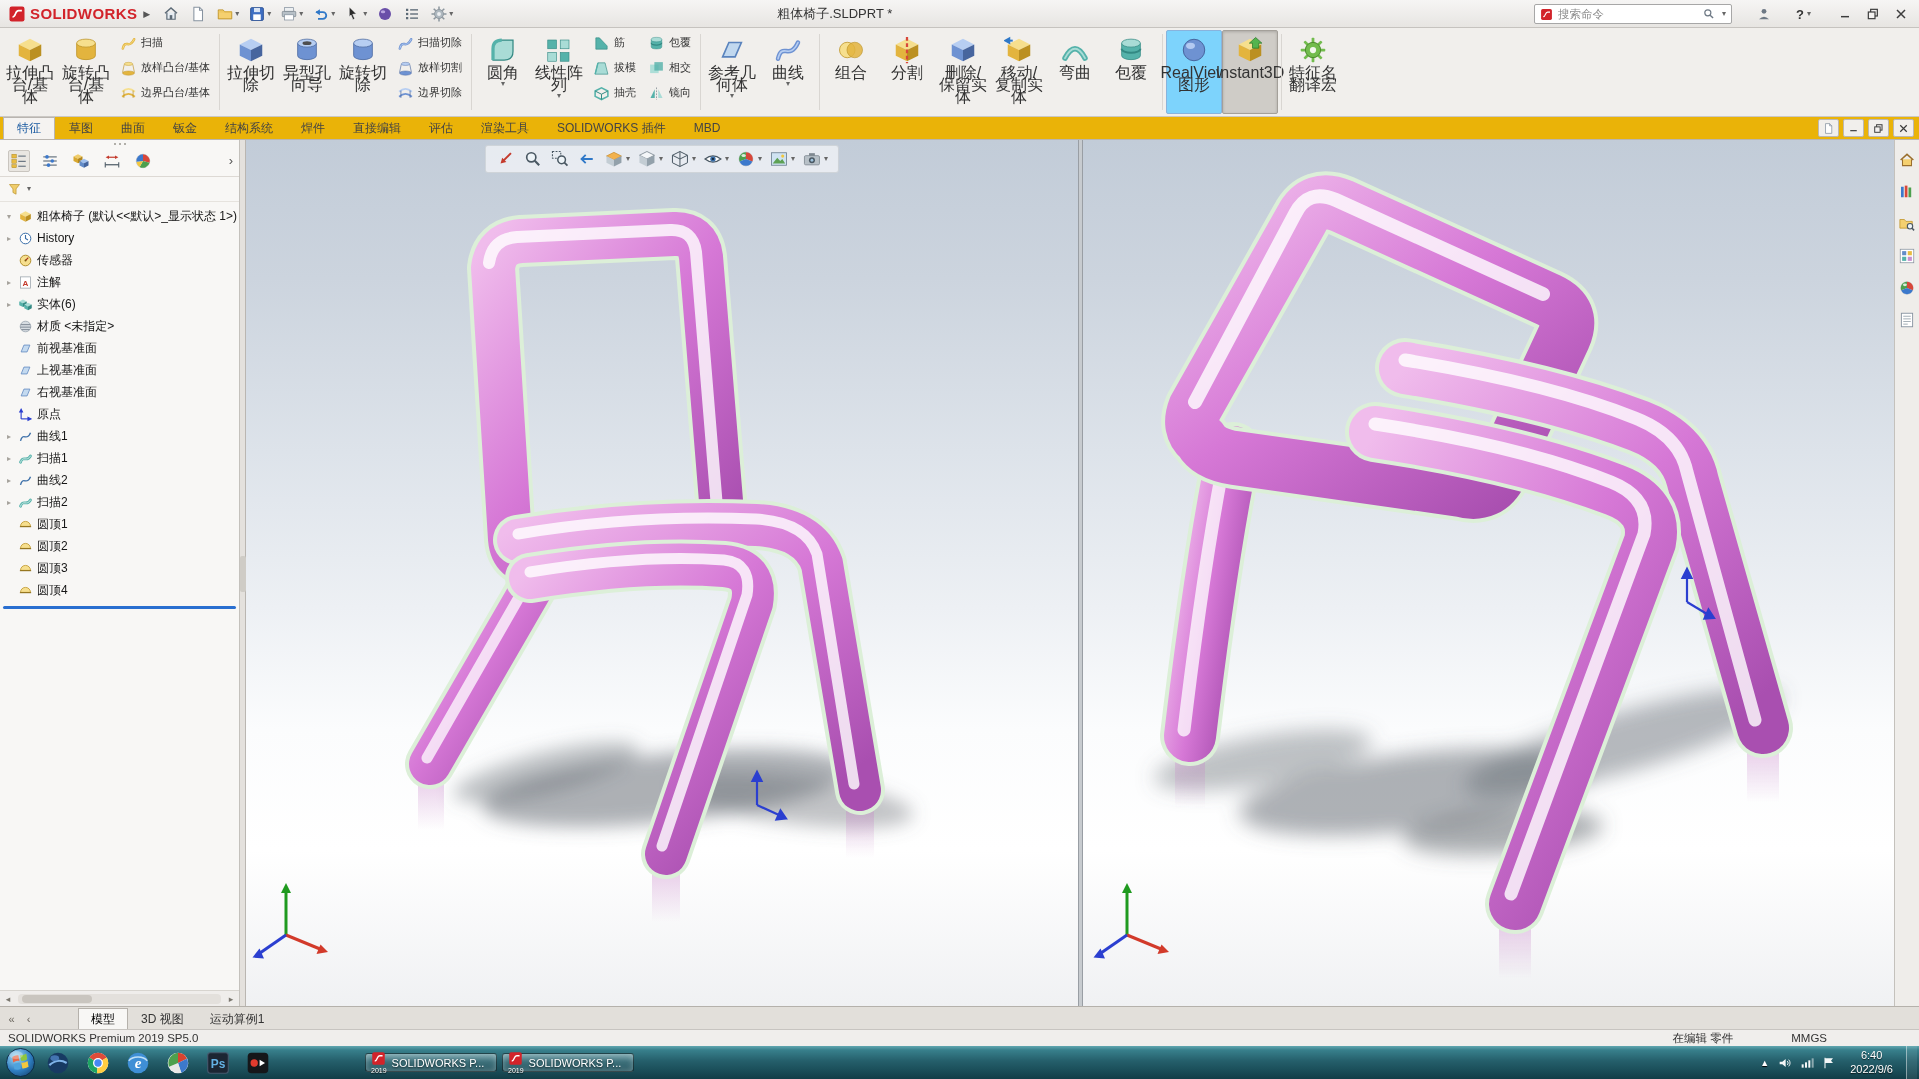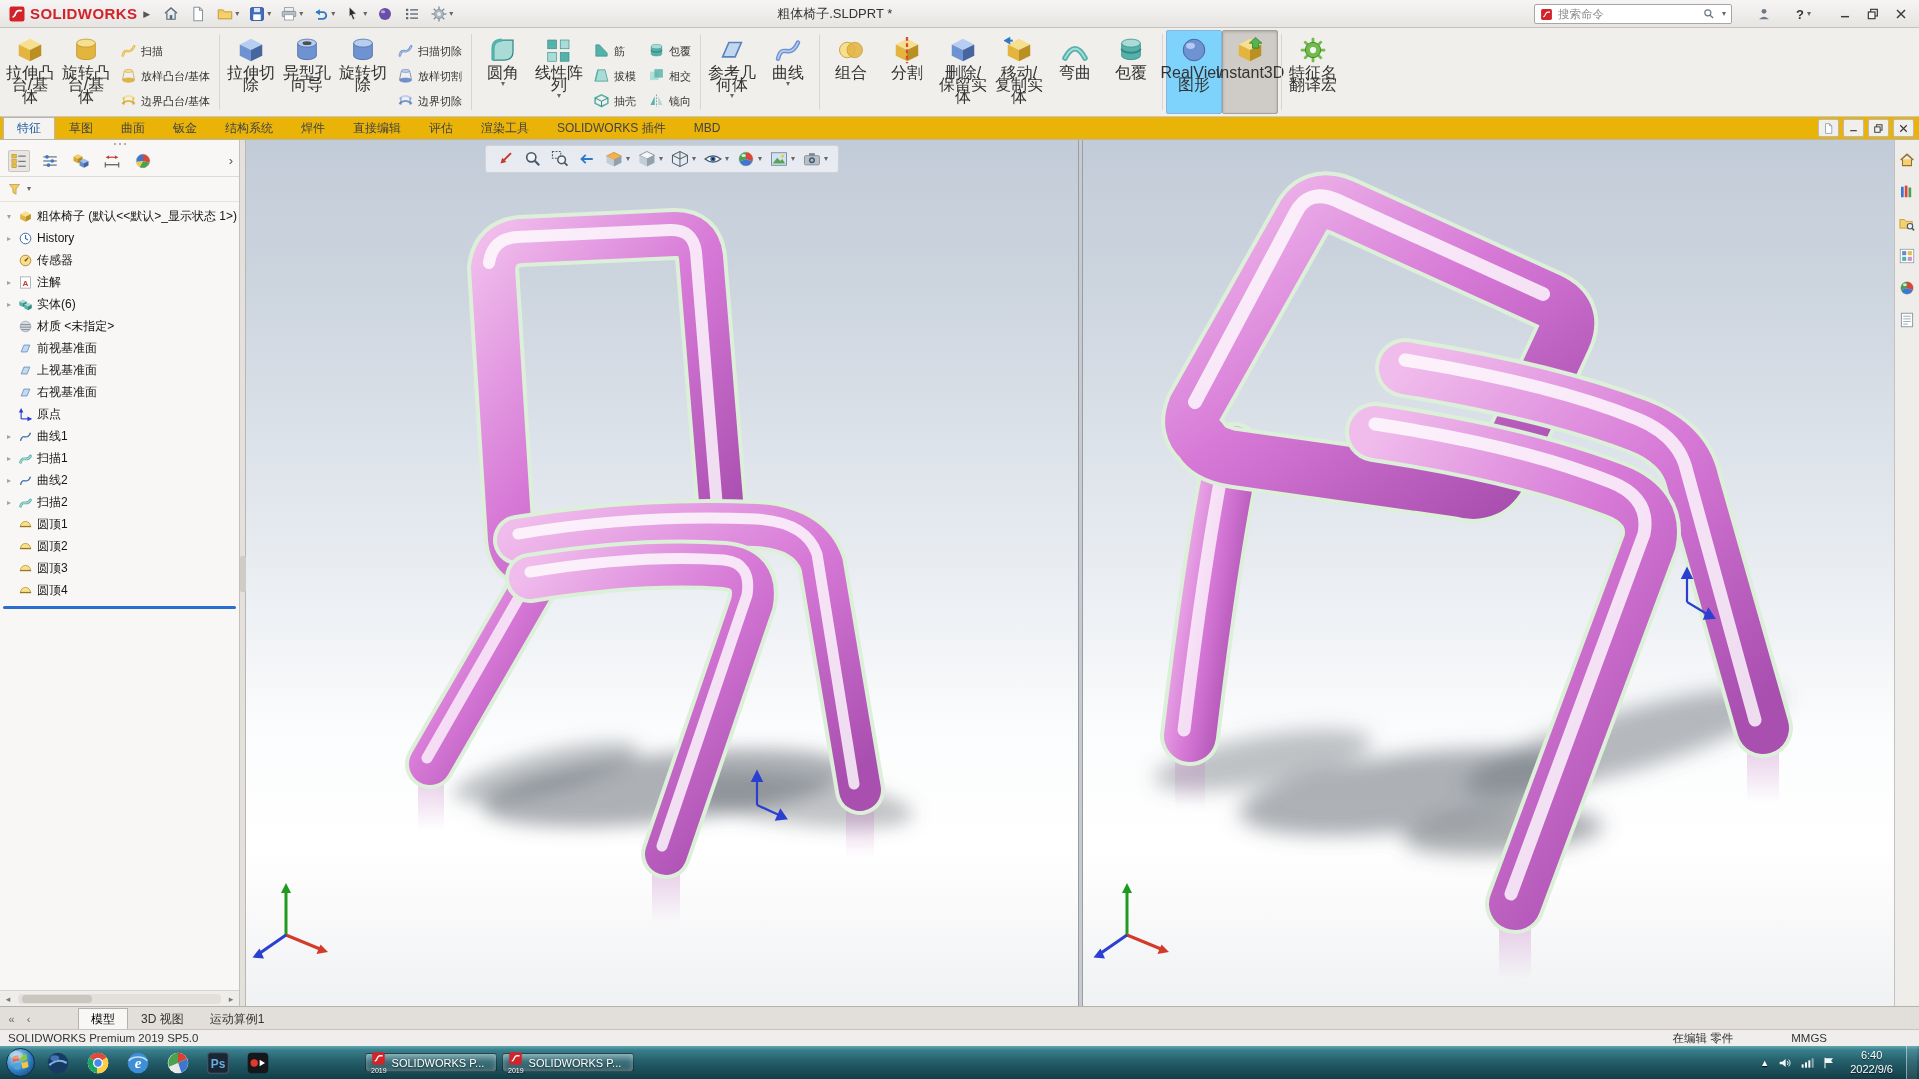--- a/index.html
+++ b/index.html
@@ -25,21 +25,21 @@
 #ribbon{position:absolute;left:0;top:28px;width:1919px;height:89px;background:#f1efec;border-bottom:1px solid #cbc8c4;display:flex;align-items:stretch;padding:2px 2px;z-index:20;}
 #ribbon-groups{display:flex;align-items:stretch;}
 .rb-group{display:flex;align-items:stretch;}
 .rb-sep{width:1px;background:#d9d6d2;margin:4px 3px;}
 .rb-big{width:56px;display:flex;flex-direction:column;align-items:center;justify-content:flex-start;padding:4px 1px 1px;border-radius:2px;text-align:center;border:1px solid transparent;}
 .rb-big .lbl{font-size:16px;line-height:12px;color:#333;margin-top:2px;}
 .rb-big .car{font-size:8px;color:#666;line-height:8px;margin-top:1px;}
 .rb-big.hl{background:#7dd3fc;border-color:#88b3dd;}
 .rb-big.sel{background:#cfccc7;border-color:#a4a09a;box-shadow:inset 0 1px 3px rgba(0,0,0,.18);}
 .rb-col{display:flex;flex-direction:column;justify-content:space-between;padding:5px 2px;}
-.rb-small{display:flex;align-items:flex-end;gap:4px;height:24px;padding:0 4px;border-radius:2px;font-size:11px;color:#333;white-space:nowrap;}
+.rb-small{display:flex;align-items:flex-start;gap:4px;height:24px;padding:0 4px;border-radius:2px;font-size:11px;color:#333;white-space:nowrap;}
 .ric{display:flex;}
 
 #tabrow{position:absolute;left:0;top:117px;width:1919px;height:23px;background:#eab308;border-bottom:1px solid #b9b5b0;z-index:20;}
 #cmd-tabs{display:flex;height:100%;align-items:flex-end;padding-left:3px;}
 .cmdtab{padding:0 13px;height:22px;line-height:21px;font-size:12px;color:#444;border:1px solid transparent;border-bottom:none;white-space:nowrap;}
 .cmdtab.active{background:#f5f3f1;border-color:#b9b5b0;color:#15579f;}
 .tabrow-right{position:absolute;right:5px;bottom:2px;display:flex;gap:4px;align-items:center;}
 .pane-btn{width:21px;height:18px;display:flex;align-items:center;justify-content:center;border:1px solid #bcb8b2;background:#f1efec;border-radius:2px;}
 
 #main{position:absolute;left:0;top:140px;width:1919px;height:866px;background:#fff;}

